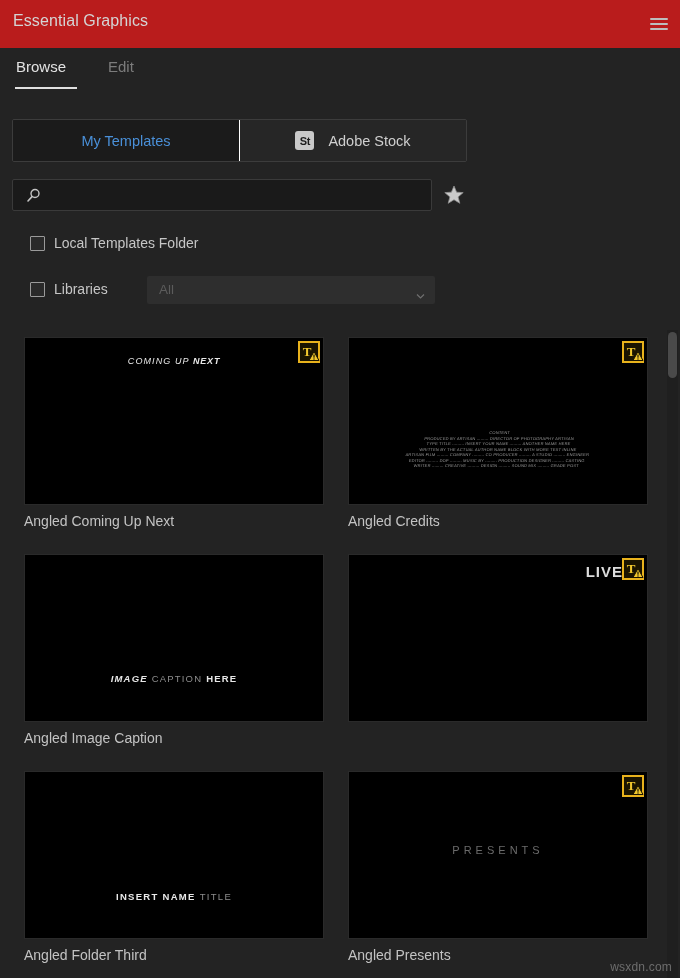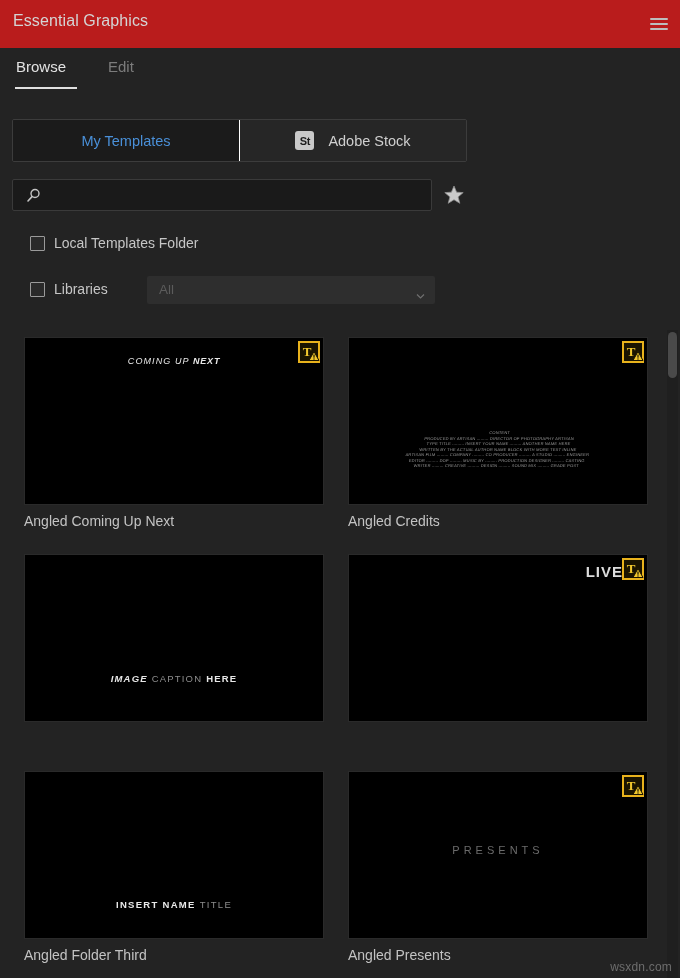--- a/index.html
+++ b/index.html
@@ -245,21 +245,21 @@
   }
   .art-coming b { font-style: italic; letter-spacing: .8px; }
   .art-caption {
     top: 118px;
     font-size: 9.5px;
     letter-spacing: 1.2px;
   }
   .art-caption .dim { color: #8d8d8d; font-style: normal; }
   .art-caption .em  { font-style: italic; font-weight: bold; margin-top: 23px; }
   .art-lower {
-    top: 127px;
+    top: 119px;
     font-size: 9.5px;
     letter-spacing: 1.3px;
     font-weight: bold;
   }
   .art-lower .dim { color: #8d8d8d; font-weight: normal; }
   .art-presents {
     top: 72px;
     font-size: 11px;
     letter-spacing: 4px;
     color: #6b6b6b;
@@ -426,20 +426,21 @@
   </div>
 
   <div class="card" style="left:24px; top:226px;">
     <div class="thumb">
       <div class="art art-caption">
         <span class="em">IMAGE</span>
         <span class="dim">CAPTION</span>
         <b>HERE</b>
       </div>
     </div>
+    <div class="card-label">Angled Image Caption</div>
   </div>
 
   <div class="card" style="left:348px; top:226px;">
     <div class="thumb">
       <div class="art-live">LIVE</div>
       <span class="badge">
         <svg width="22" height="22" viewBox="0 0 22 22">
           <rect x="1" y="1" width="20" height="20" fill="#1a1400" stroke="#e8b21c" stroke-width="2"></rect>
           <text x="9" y="14.5" font-family="Liberation Serif, serif" font-size="13" font-weight="bold" fill="#f0c72e" text-anchor="middle">T</text>
           <polygon points="16,10.5 21,19.5 11,19.5" fill="#f0c72e" stroke="#1a1400" stroke-width="1"></polygon>

